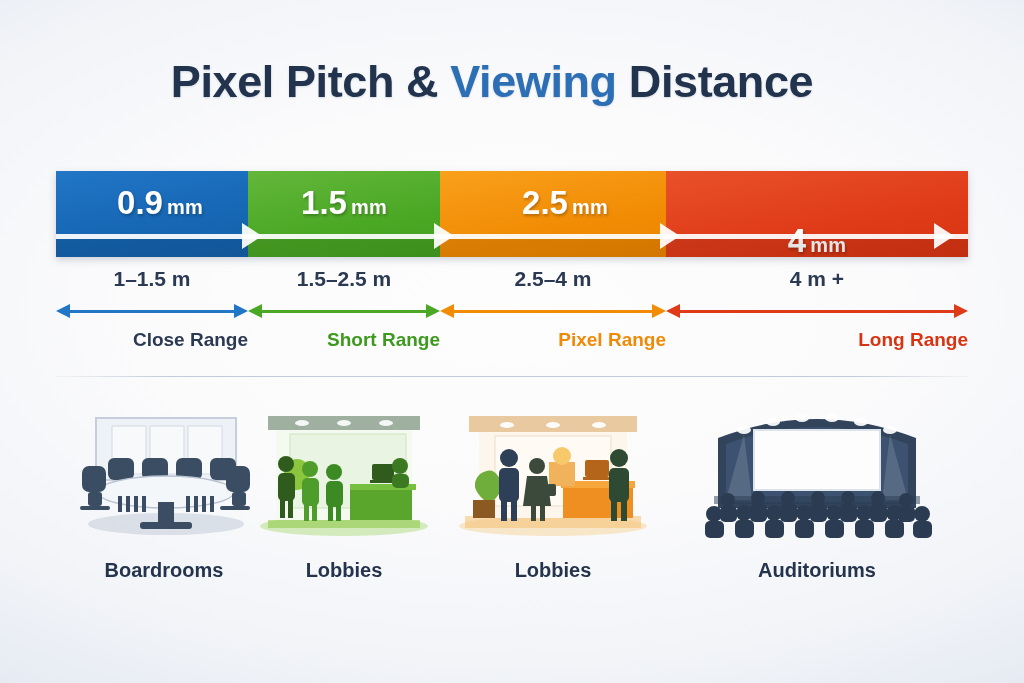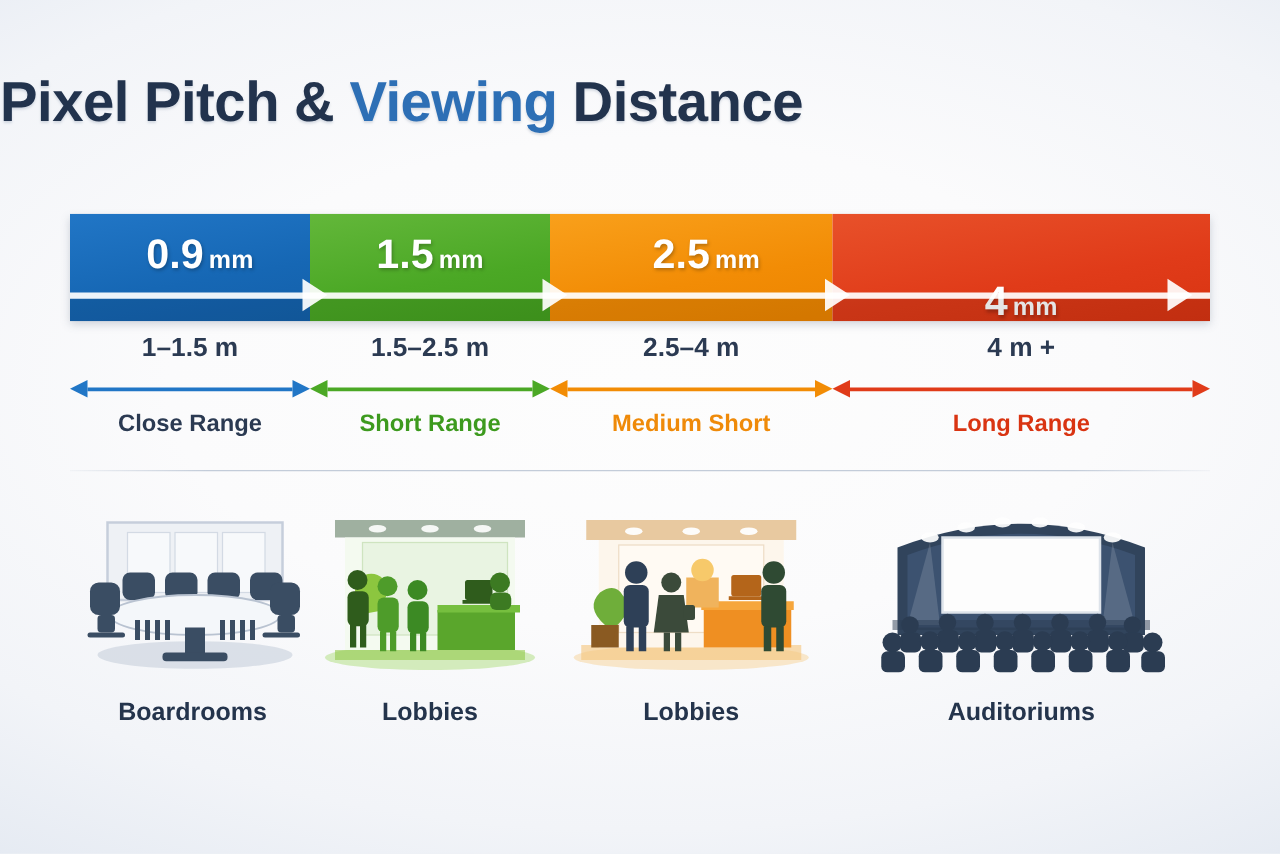--- a/index.html
+++ b/index.html
@@ -22,20 +22,21 @@
       radial-gradient(ellipse 115% 90% at 50% 45%, #fdfdfd 0%, #fbfbfc 32%, #f2f4f8 58%, #e2e8f1 80%, #ced8e6 100%);
     overflow: hidden;
   }
 
   
   .title {
     position: absolute;
     top: 58px;
     left: 0;
     width: 984px;
+    text-align: center;
     font-size: 45px;
     font-weight: bold;
     letter-spacing: -0.4px;
     line-height: 1.05;
     color: #22334d;
     text-shadow: 0 1px 2px rgba(130,145,170,0.30);
     white-space: nowrap;
   }
   .title .accent { color: #2d6fb5; }
 
@@ -156,20 +157,21 @@
   }
   .ah-left  { left: 0; }
   .ah-right { right: 0; }
 
   .range-name {
     margin-top: 10px;
     font-size: 19px;
     font-weight: bold;
     line-height: 1;
     white-space: nowrap;
+    text-align: right;
   }
 
   .c-blue   { color: #2b3a52; }
   .c-green  { color: #3d9a1e; }
   .c-orange { color: #ef8a09; }
   .c-red    { color: #d93412; }
 
   
   .divider {
     position: absolute;
@@ -187,21 +189,21 @@
     top: 396px;
     width: 912px;
     height: 200px;
   }
   .scene {
     position: absolute;
     top: 0;
     height: 200px;
     text-align: center;
   }
-  .s1 { left: 2px;   width: 192px; }
+  .s1 { left: 12px;   width: 192px; }
   .s2 { left: 192px; width: 192px; }
   .s3 { left: 384px; width: 226px; }
   .s4 { left: 610px; width: 302px; }
 
   .scene-art {
     height: 142px;
     display: flex;
     align-items: flex-end;
     justify-content: center;
   }
@@ -277,21 +279,21 @@
       <div class="range-name c-green">Short Range</div>
     </div>
 
     <div class="range r3">
       <div class="range-dist">2.5–4 m</div>
       <div class="arrow-wrap" style="width:226px;">
         <div class="arrow-head ah-left" style="border-right:14px solid #f28c05;"></div>
         <div class="arrow-line" style="background:#f28c05;"></div>
         <div class="arrow-head ah-right" style="border-left:14px solid #f28c05;"></div>
       </div>
-      <div class="range-name c-orange">Medium Short</div>
+      <div class="range-name c-orange">Pixel Range</div>
     </div>
 
     <div class="range r4">
       <div class="range-dist">4 m +</div>
       <div class="arrow-wrap" style="width:302px;">
         <div class="arrow-head ah-left" style="border-right:14px solid #e03b19;"></div>
         <div class="arrow-line" style="background:#e03b19;"></div>
         <div class="arrow-head ah-right" style="border-left:14px solid #e03b19;"></div>
       </div>
       <div class="range-name c-red">Long Range</div>

